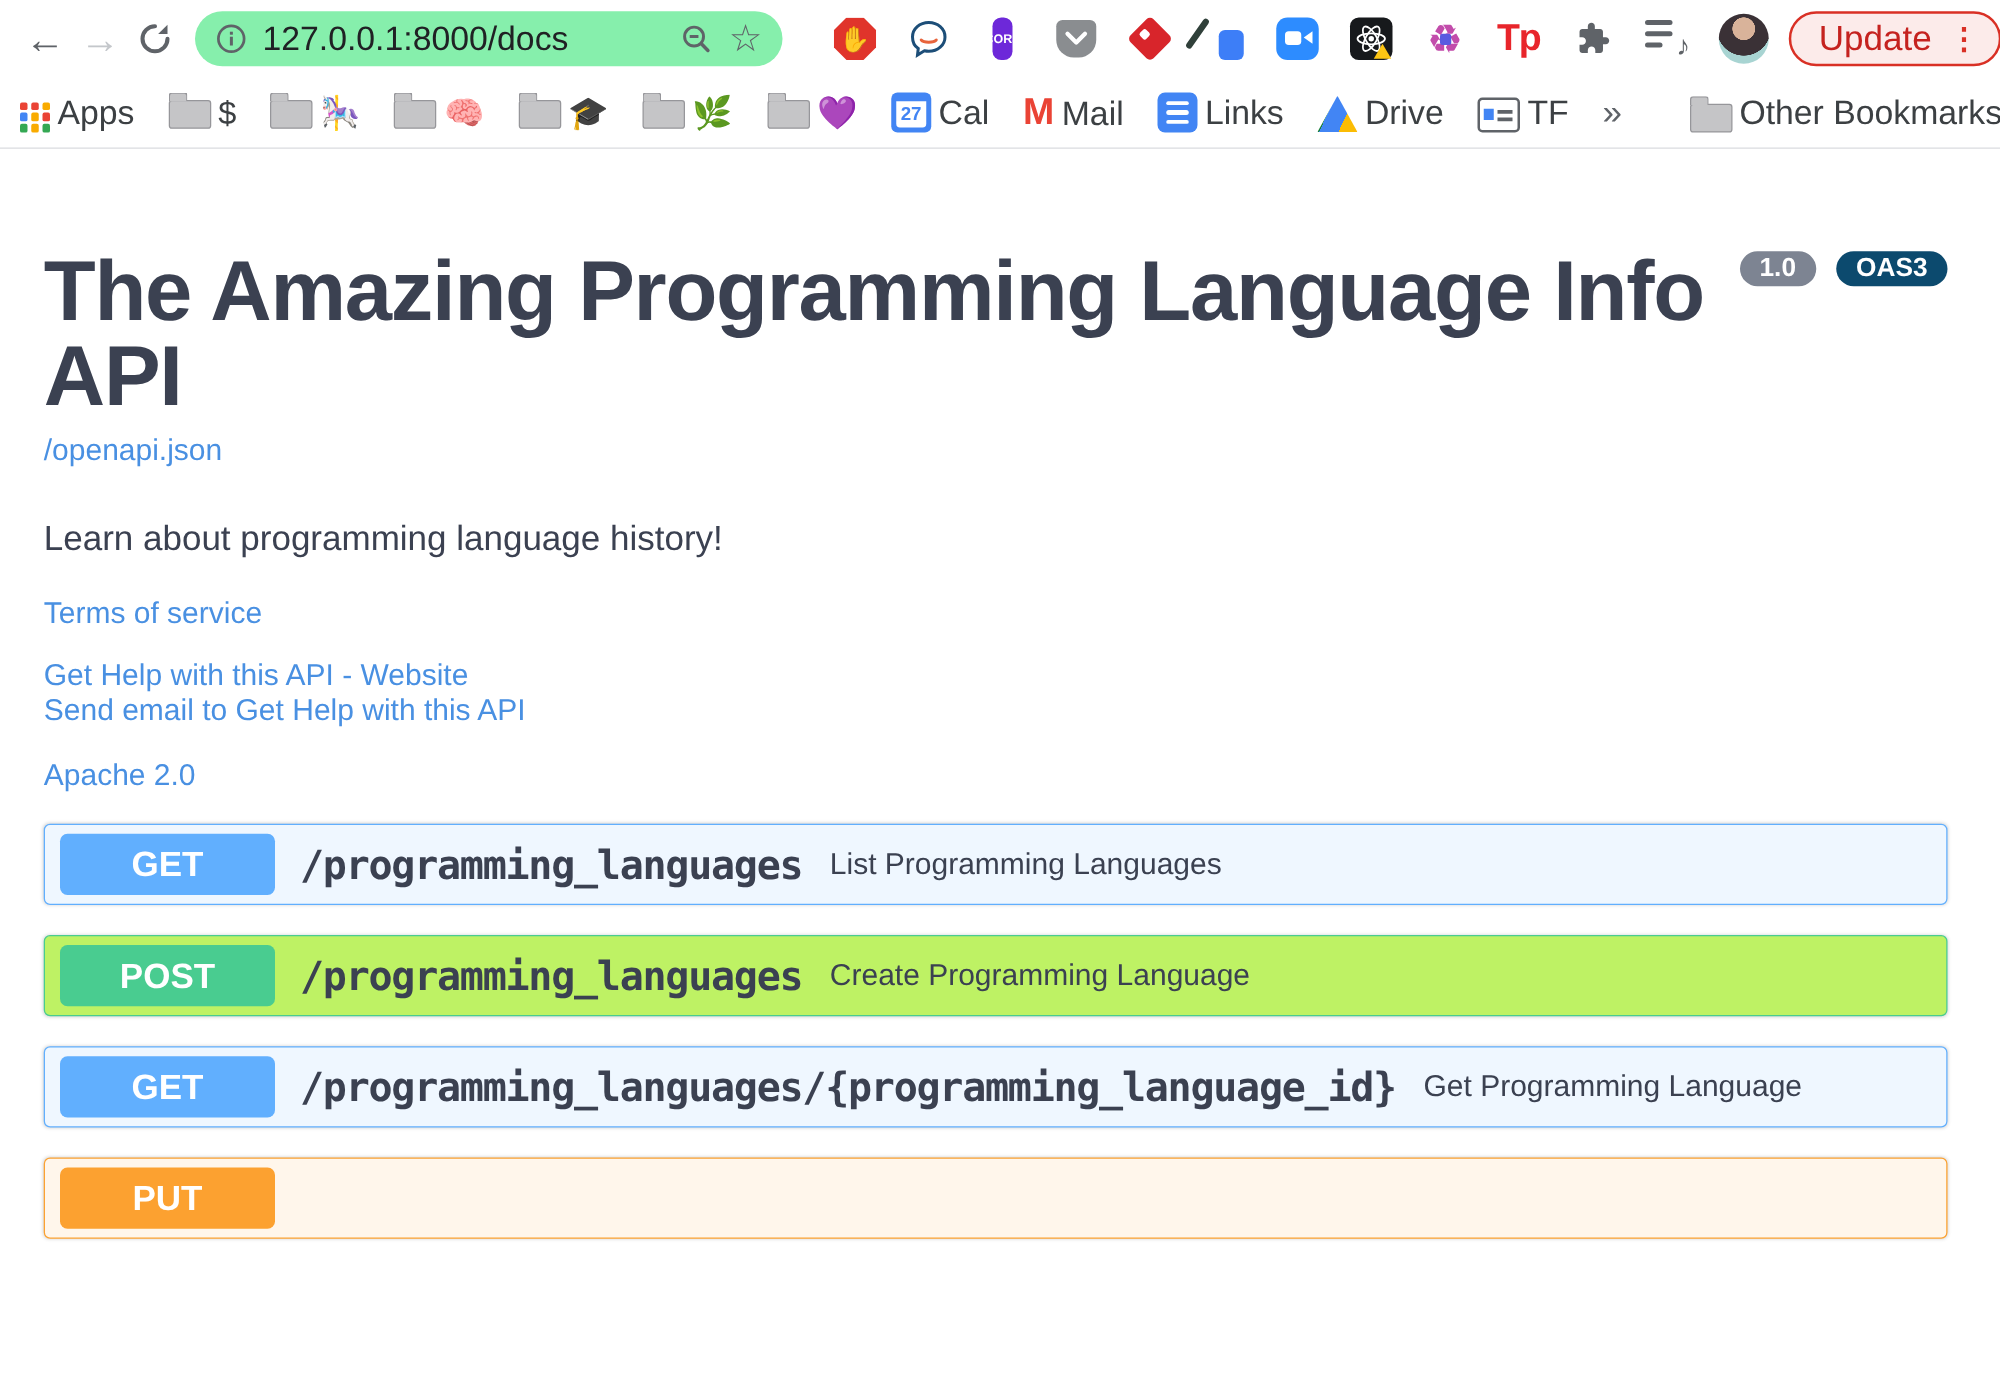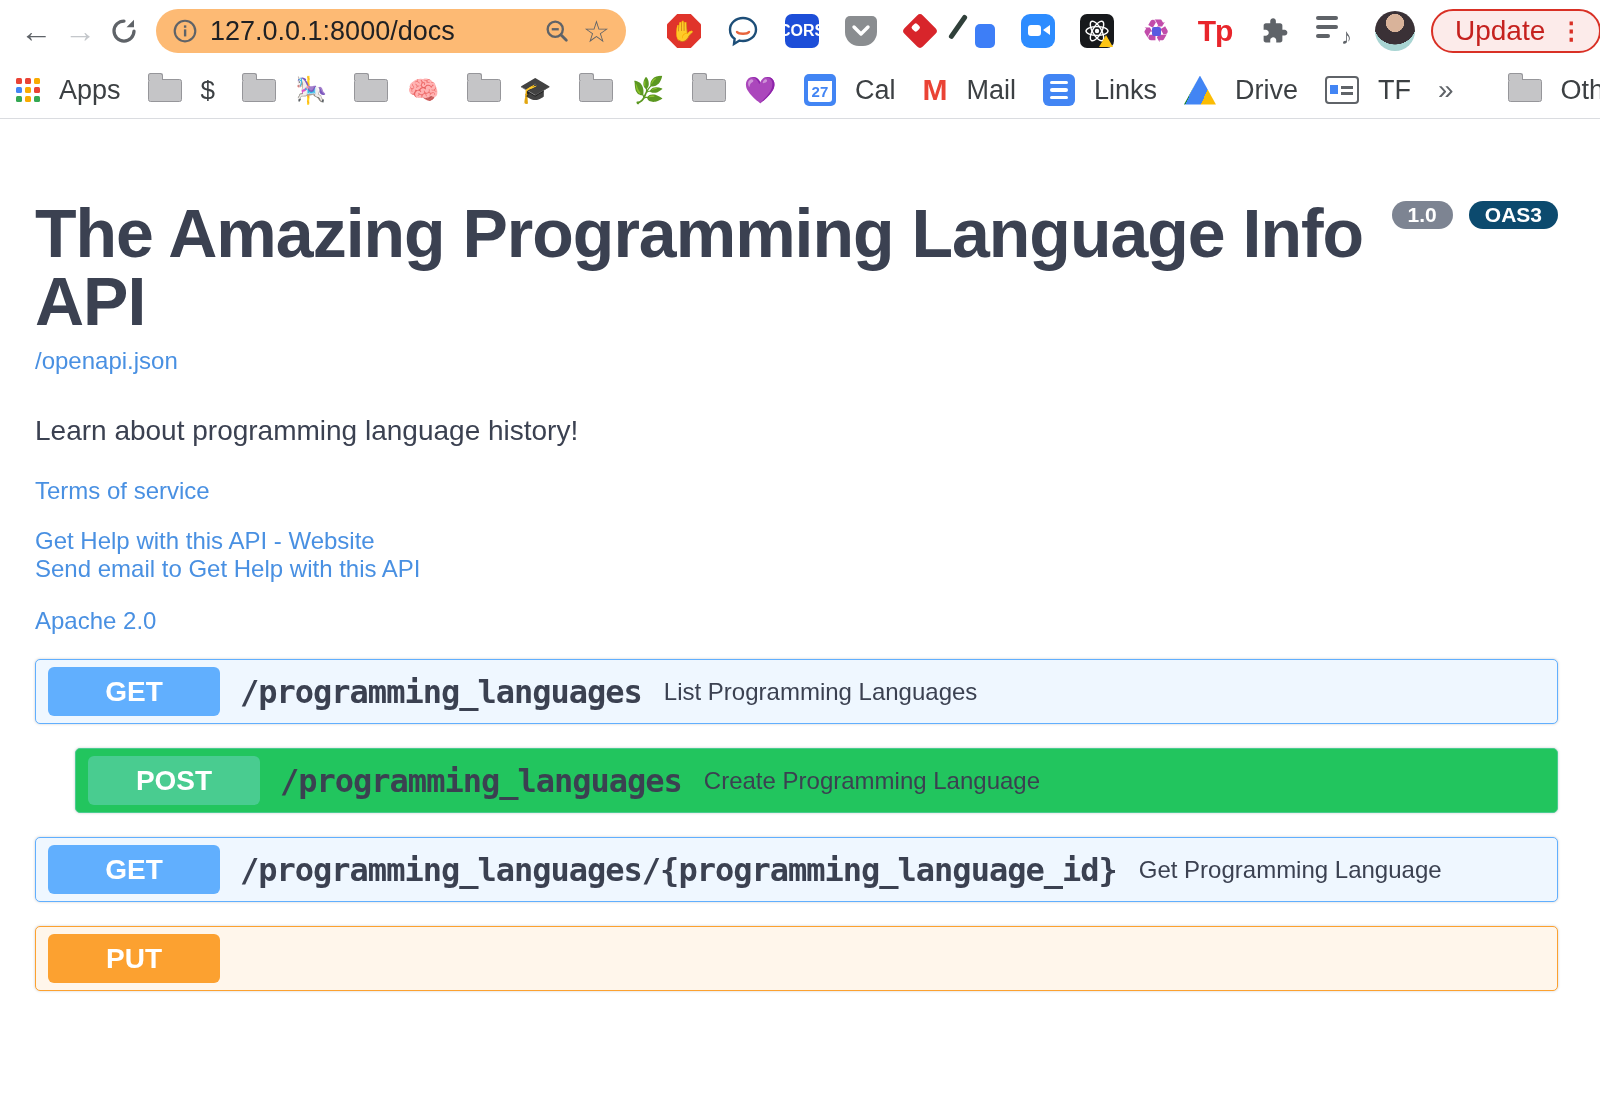--- a/index.html
+++ b/index.html
@@ -4,32 +4,32 @@
 <style>
   * { margin:0; padding:0; box-sizing:border-box; }
   html,body { width:1600px; height:1119px; background:#fff; overflow:hidden;
               font-family:"Liberation Sans", sans-serif; }
 
   
   .toolbar { height:62px; display:flex; align-items:center; padding:0 14px; background:#fff; }
   .nav-btn { width:44px; height:44px; display:flex; align-items:center; justify-content:center;
              font-size:32px; color:#5f6368; flex:none; }
   .nav-btn.disabled { color:#c4c7cb; }
-  .omnibox { width:470px; height:44px; margin-left:10px; background:#fdba74; border-radius:22px;
+  .omnibox { width:470px; height:44px; margin-left:10px; background:#86efac; border-radius:22px;
              display:flex; align-items:center; padding:16px 16px; gap:12px; flex:none; }
   .omnibox .url { font-size:27px; color:#202124; flex:1; white-space:nowrap; }
   .oicon { flex:none; display:flex; align-items:center; justify-content:center; }
   .ext-row { display:flex; align-items:center; gap:23px; margin-left:40px; flex:none; }
   .ext { width:36px; height:36px; display:flex; align-items:center; justify-content:center; position:relative; }
 
   .adblock { width:34px; height:34px; background:#e0342b;
              clip-path:polygon(30% 0,70% 0,100% 30%,100% 70%,70% 100%,30% 100%,0 70%,0 30%);
              color:#fff; font-size:20px; display:flex; align-items:center; justify-content:center; }
-  .cors { width:34px; height:34px; background:#1d4ed8; border-radius:7px; color:#fff;
-          font-size:16px; font-weight:bold; display:flex; align-items:center; justify-content:center; }
+  .cors { width:16px; height:34px; background:#6d28d9; border-radius:7px; color:#fff;
+          font-size:10px; font-weight:bold; display:flex; align-items:center; justify-content:center; }
   .pocket { width:32px; height:30px; background:#8a8d90; border-radius:5px 5px 14px 14px;
             display:flex; align-items:center; justify-content:center; }
   .reddiamond { width:26px; height:26px; background:#d8252b; transform:rotate(45deg); border-radius:4px; position:relative; }
   .reddiamond::after { content:""; position:absolute; left:4px; top:10px; width:7px; height:7px; background:#fff; border-radius:2px; }
   .dropper { position:relative; width:34px; height:34px; }
   .dropper .tube { position:absolute; left:2px; top:0px; width:5px; height:28px; background:#30403a;
                    transform:rotate(35deg); transform-origin:top left; border-radius:3px; }
   .dropper .sq { position:absolute; right:1px; bottom:0; width:20px; height:24px; background:#3d7ef7; border-radius:5px; }
   .zoomapp { width:34px; height:34px; background:#2d8cff; border-radius:9px; position:relative; }
   .zoomapp .cam { position:absolute; left:7px; top:11px; width:13px; height:11px; background:#fff; border-radius:3px; }
@@ -46,21 +46,21 @@
   .mediaq .note { position:absolute; right:-2px; bottom:-4px; font-size:22px; color:#5f6368; }
   .avatar { width:40px; height:40px; border-radius:50%; margin-left:24px; flex:none;
             background:radial-gradient(circle at 50% 30%, #d9b39a 0 26%, #3a3136 27% 62%, #a8d4d2 63%); }
   .update { margin-left:16px; height:44px; border:2.5px solid #d93025; background:#fcebea; border-radius:24px;
             display:flex; align-items:center; gap:14px; padding:0 16px 0 22px; flex:none; }
   .update .lbl { color:#c5221f; font-size:28px; }
   .update .kebab { color:#d93025; font-size:24px; font-weight:bold; }
 
   .bookmarks { height:57px; display:flex; align-items:center; padding:0 16px; gap:27px;
                border-bottom:1px solid #dadce0; background:#fff; }
-  .bm { display:flex; align-items:center; gap:19px; font-size:27px; color:#3c4043; flex:none; }
+  .bm { display:flex; align-items:flex-end; gap:6px; font-size:27px; color:#3c4043; flex:none; }
   .appsgrid { width:24px; height:24px; display:grid; grid-template-columns:repeat(3,1fr); gap:2.5px; }
   .appsgrid i { border-radius:1.5px; }
   .folder { width:34px; height:23px; background:#c5c5c7; border:1.5px solid #96969a; border-radius:2.5px; position:relative; }
   .folder::before { content:""; position:absolute; top:-7px; left:-1px; width:13px; height:6px;
                     background:#c5c5c7; border:1.5px solid #96969a; border-bottom:none; border-radius:2.5px 2.5px 0 0; }
   .emoji { font-size:26px; line-height:1; }
   .calicon { width:32px; height:32px; background:#4285f4; border-radius:5px; position:relative; }
   .calicon span { position:absolute; inset:7px 4px 4px 4px; background:#fff; color:#4285f4;
                   font-size:15px; font-weight:bold; display:flex; align-items:center; justify-content:center; border-radius:0 0 3px 3px; }
   .gmail { color:#ea4335; font-weight:bold; font-size:30px; }
@@ -98,21 +98,21 @@
 
   .op { height:65px; margin-top:24px; border-radius:5px; display:flex; align-items:center;
         padding:0 12px; border:1.5px solid; box-shadow:0 0 3px rgba(0,0,0,.19); }
   .op:first-of-type { margin-top:10px; }
   .op .method { width:172px; height:49px; border-radius:6px; color:#fff; font-weight:bold; font-size:28px;
                 display:flex; align-items:center; justify-content:center; flex:none; }
   .op .path { margin-left:20px; font-family:"DejaVu Sans Mono","Liberation Mono",monospace;
               font-weight:bold; font-size:32px; color:#3b4151; letter-spacing:-1px; }
   .op .summary { margin-left:22px; font-size:24px; color:#3b4151; }
   .op.get    { border-color:#61affe; background:#eff7ff; } .op.get .method    { background:#61affe; }
-  .op.post   { border-color:#49cc90; background:#22c55e;margin-left:40px; } .op.post .method   { background:#49cc90; }
+  .op.post   { border-color:#49cc90; background:#bef264; } .op.post .method   { background:#49cc90; }
   .op.put    { border-color:#fca130; background:#fff6eb; } .op.put .method    { background:#fca130; }
 </style>
 </head>
 <body>
 
 <div class="toolbar">
   <div class="nav-btn">←</div>
   <div class="nav-btn disabled">→</div>
   <div class="nav-btn">
     <svg width="30" height="30" viewBox="0 0 24 24">

